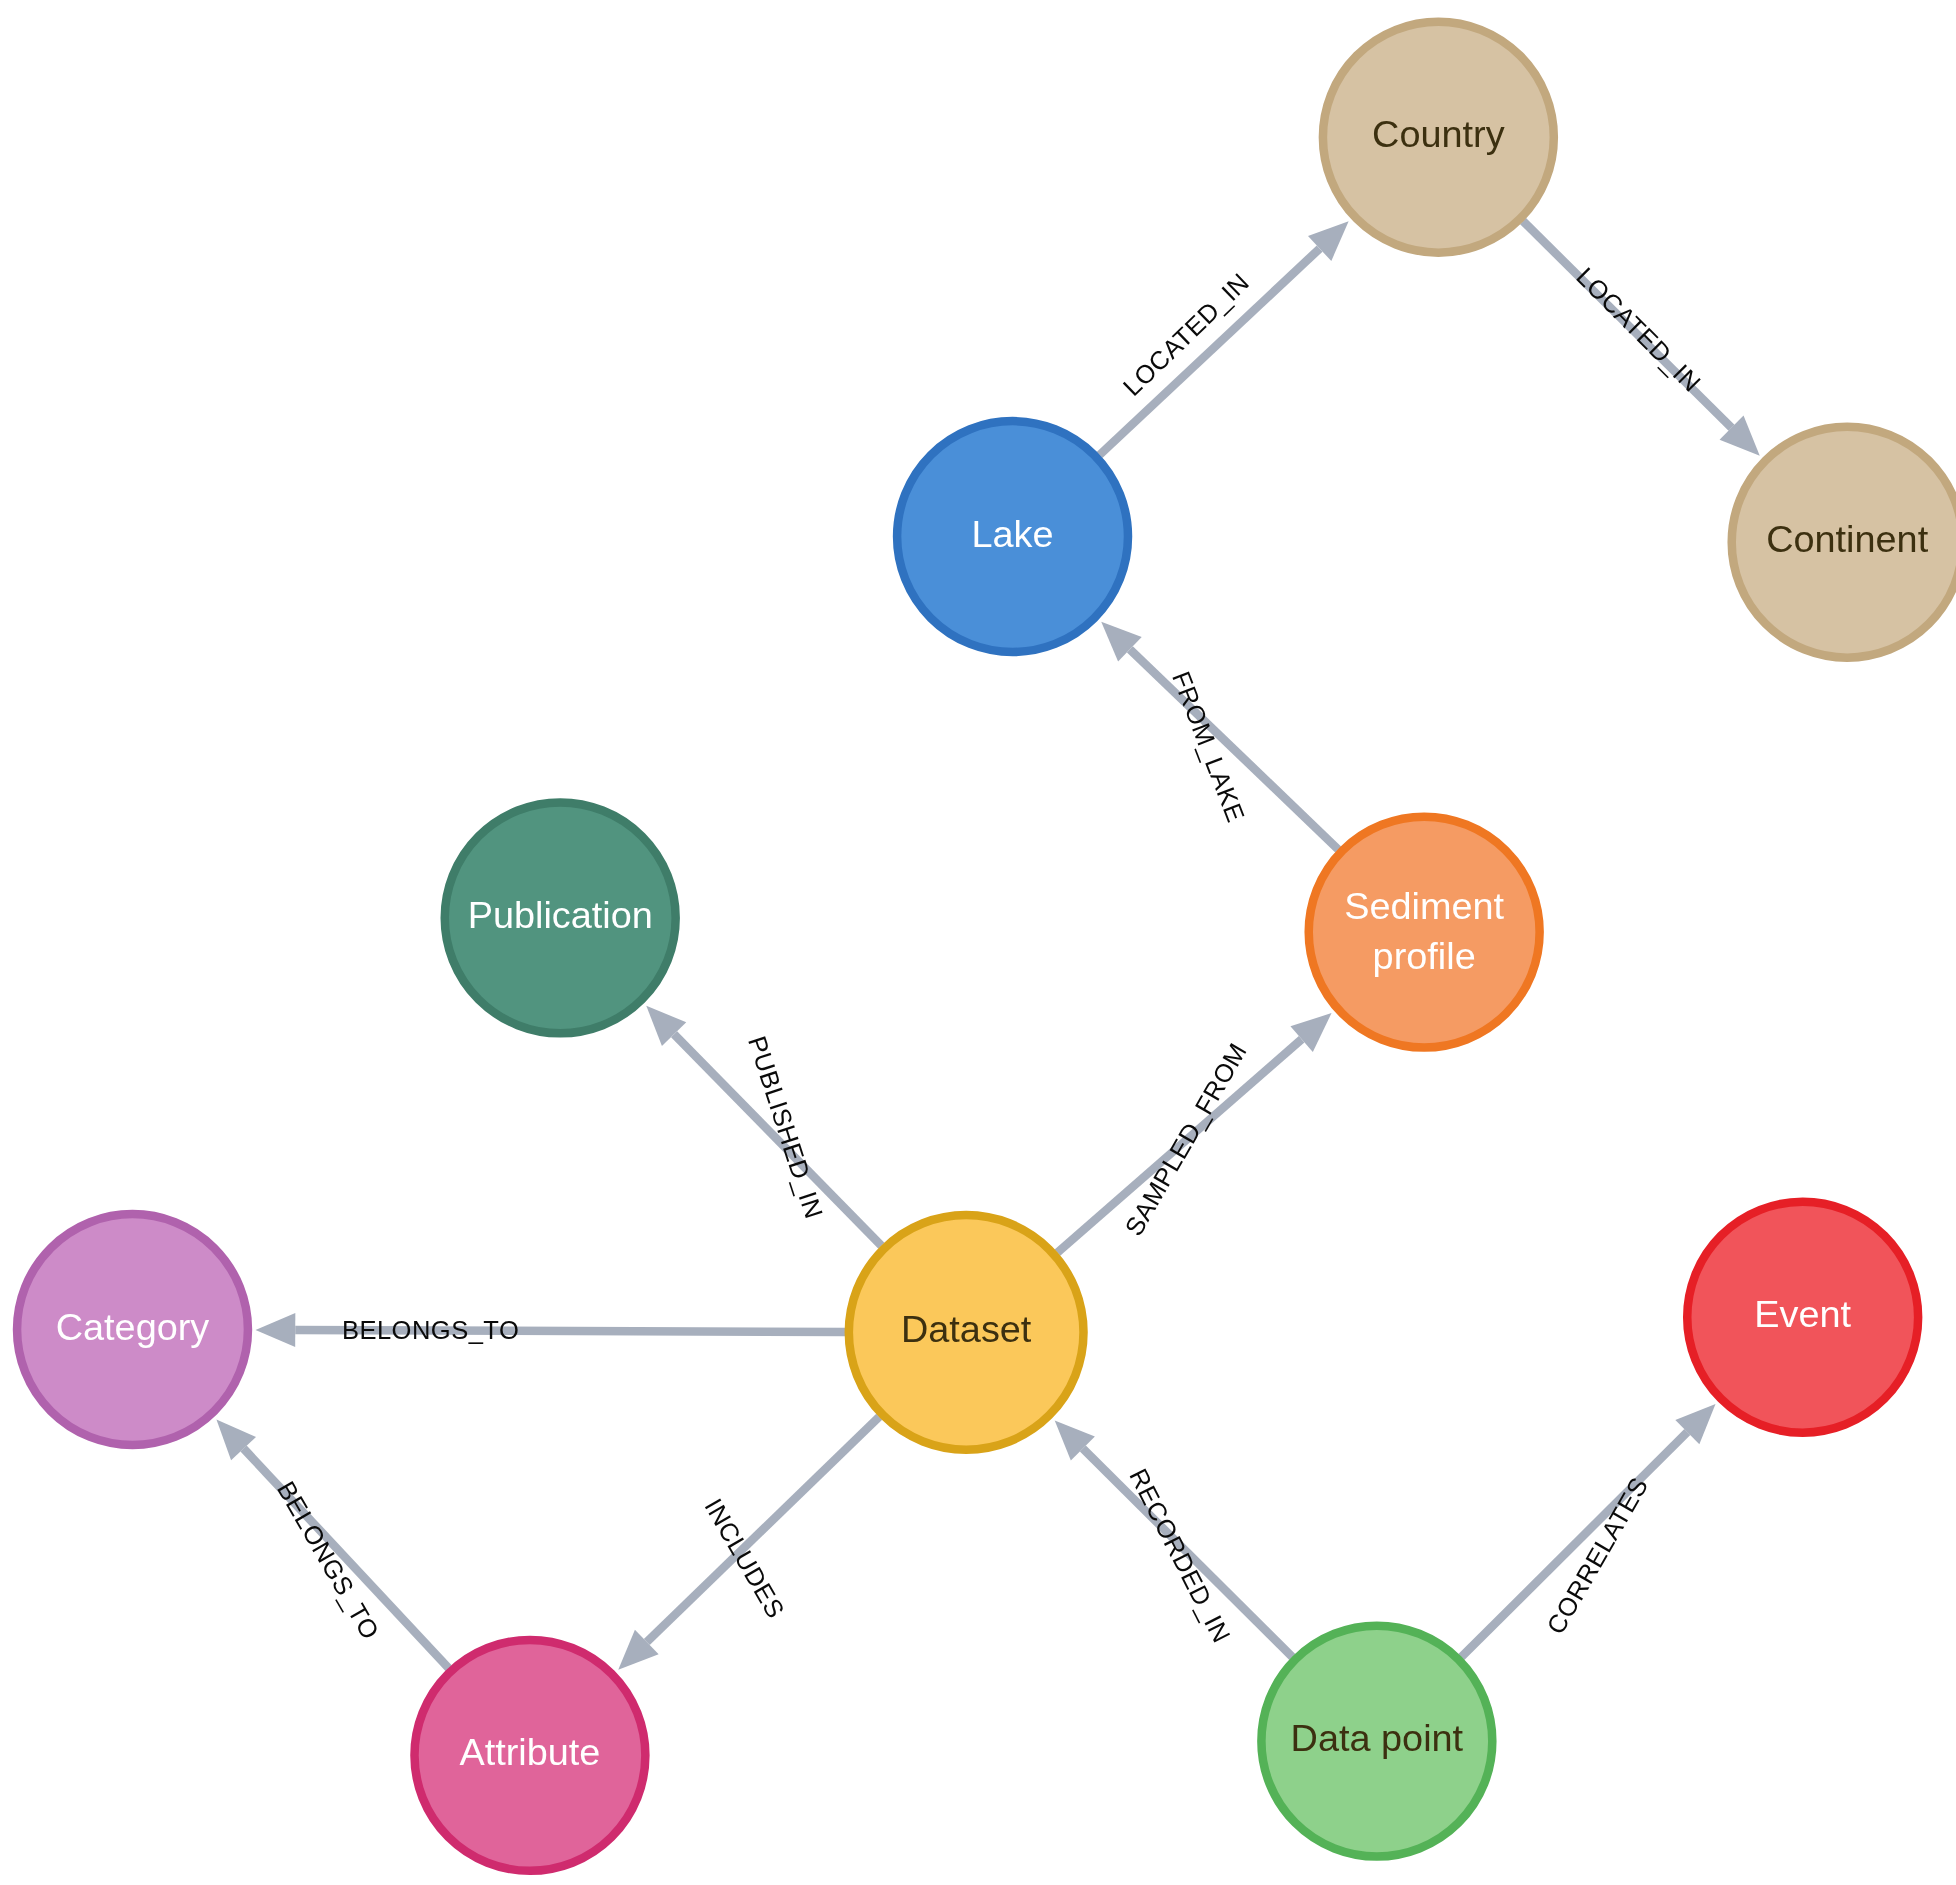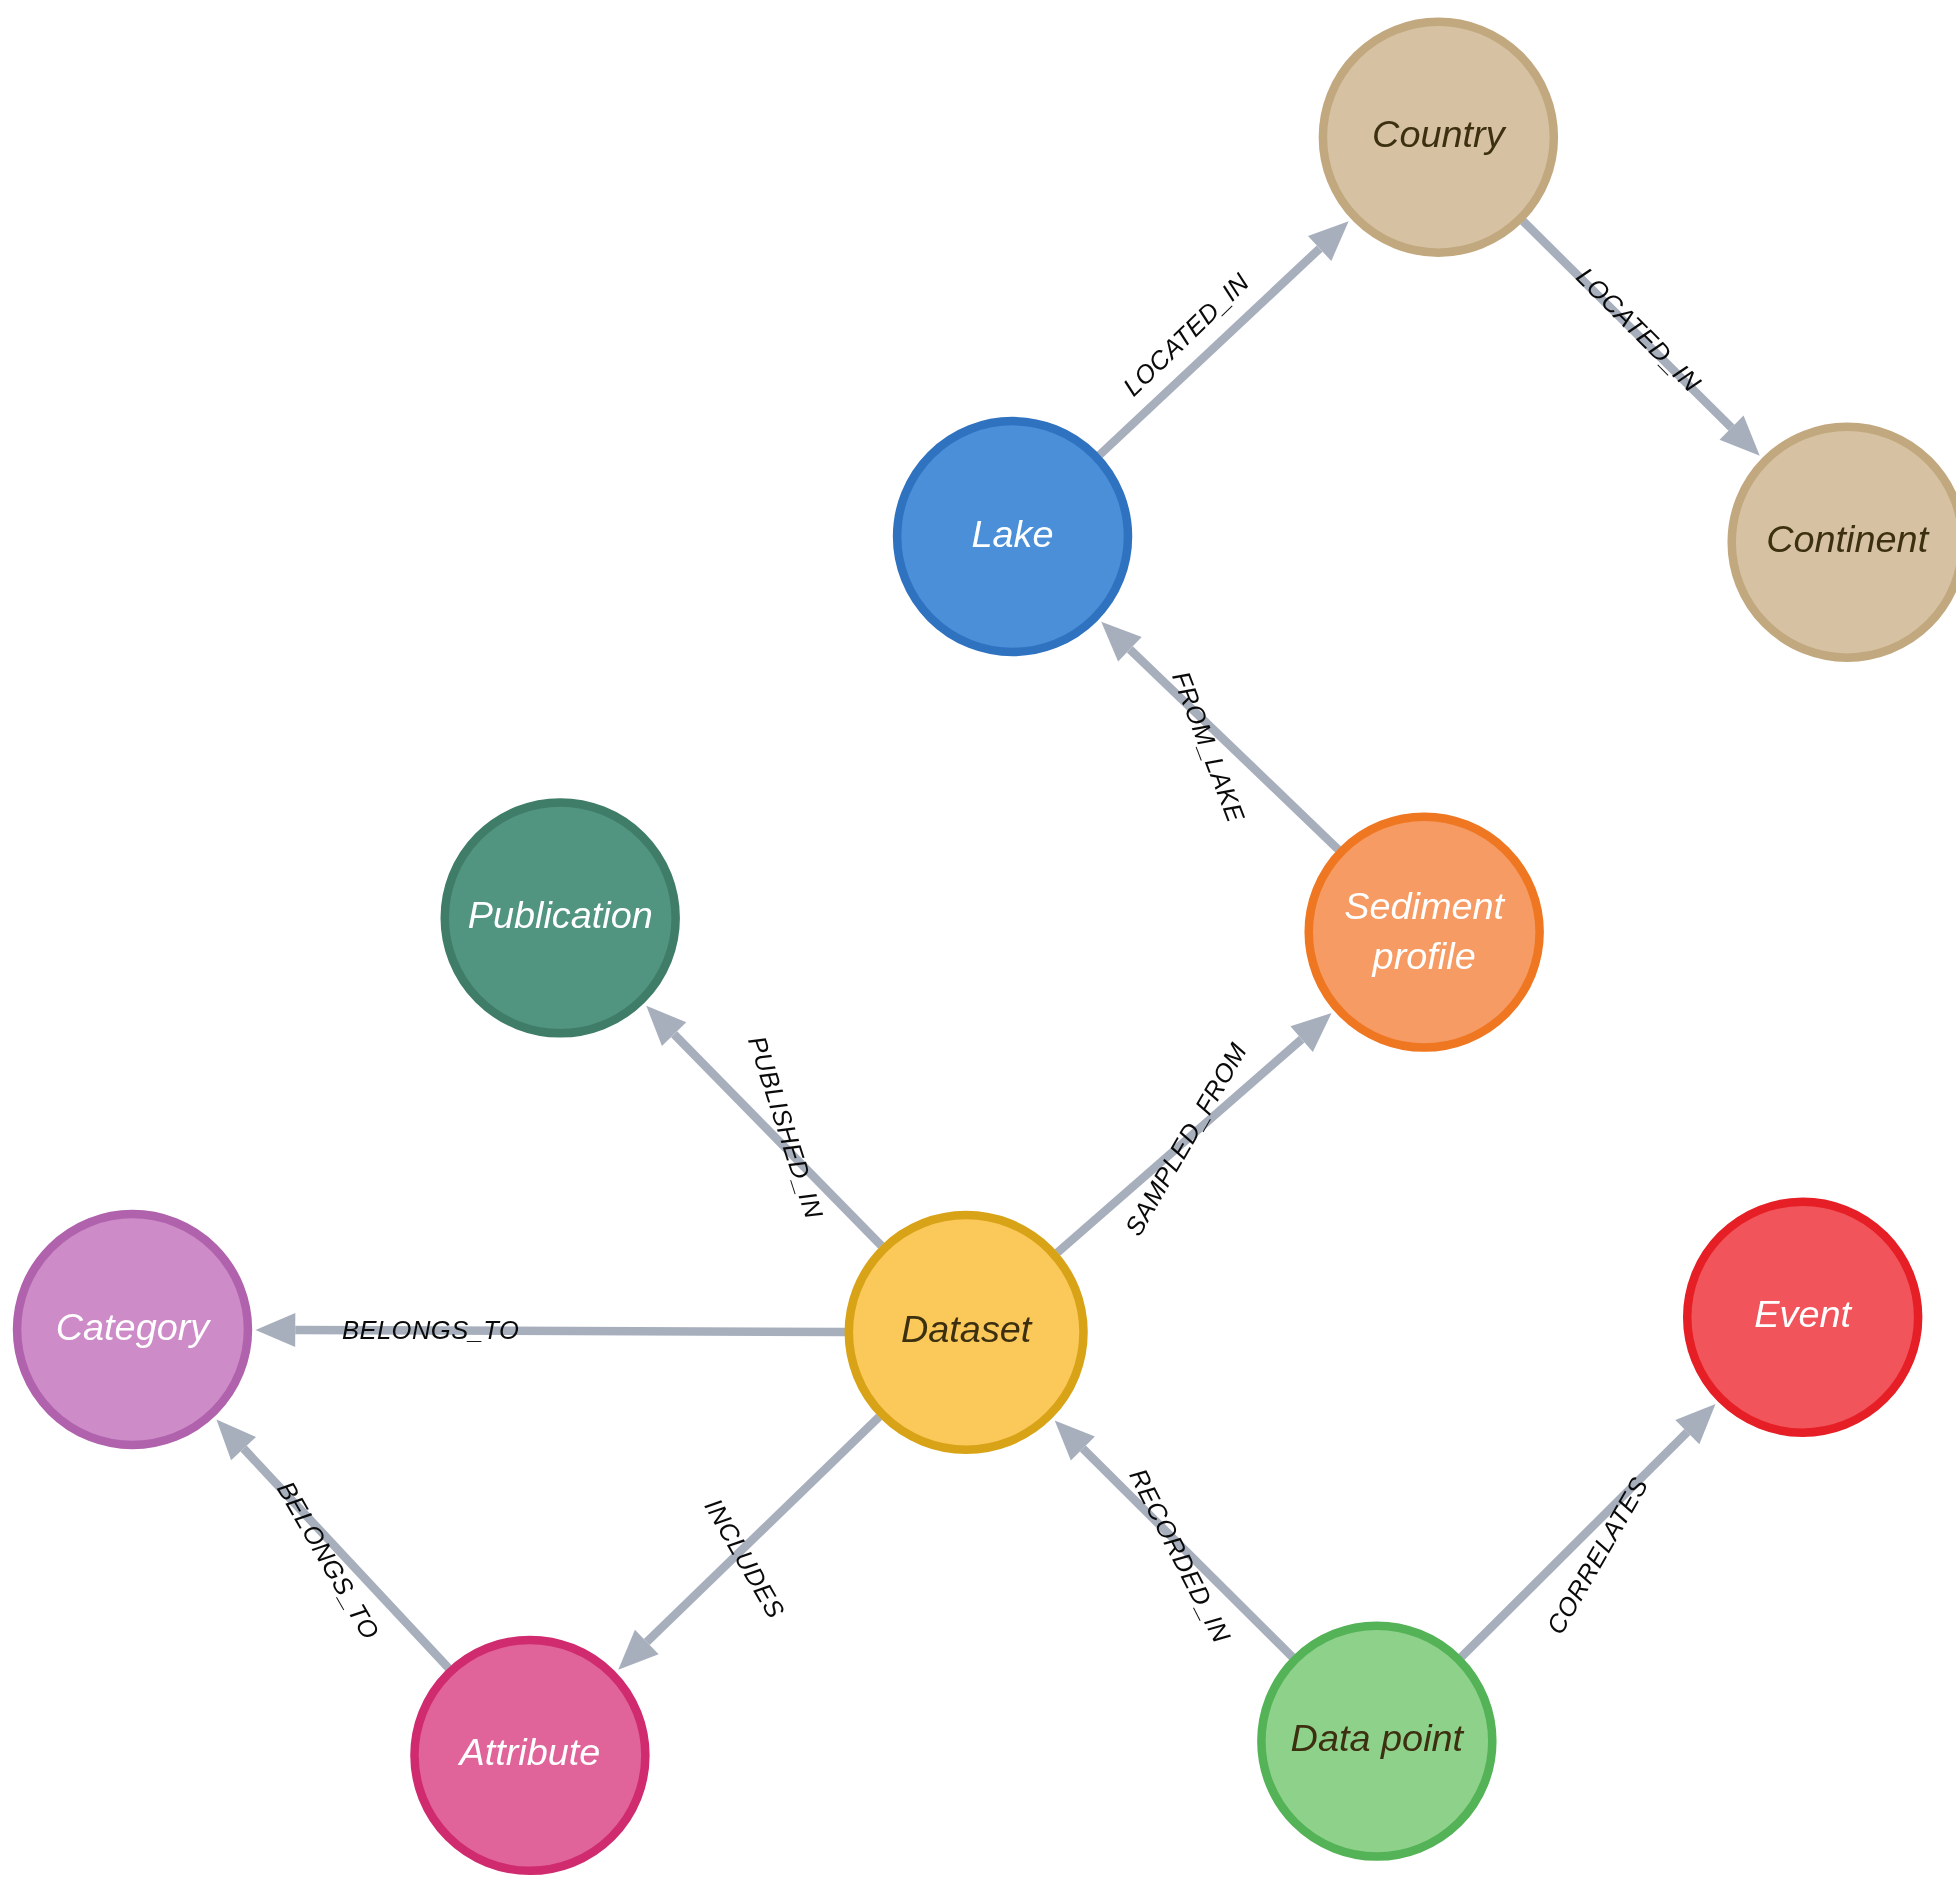--- a/index.html
+++ b/index.html
@@ -9,21 +9,20 @@
   }
   body {
     font-family: "Liberation Sans", sans-serif;
   }
   #graph-canvas {
     position: relative;
     width: 1956px;
     height: 1885px;
     background: #ffffff;
     overflow: hidden;
-    font-style: italic;
   }
   #graph-svg {
     position: absolute;
     top: 0;
     left: 0;
     width: 1956px;
     height: 1885px;
   }
   .edge-line {
     stroke: #a7afbd;

